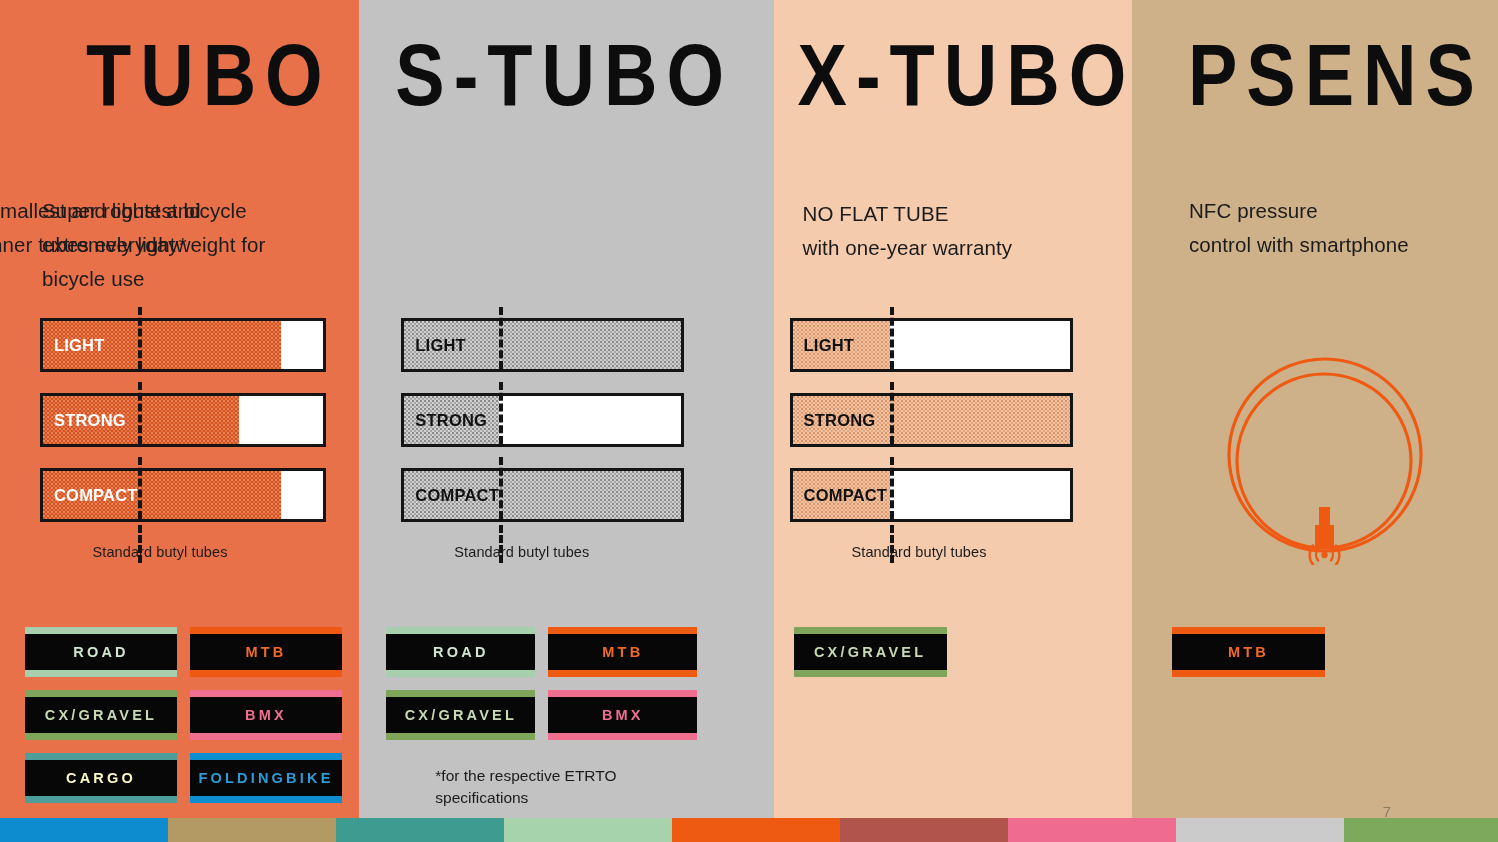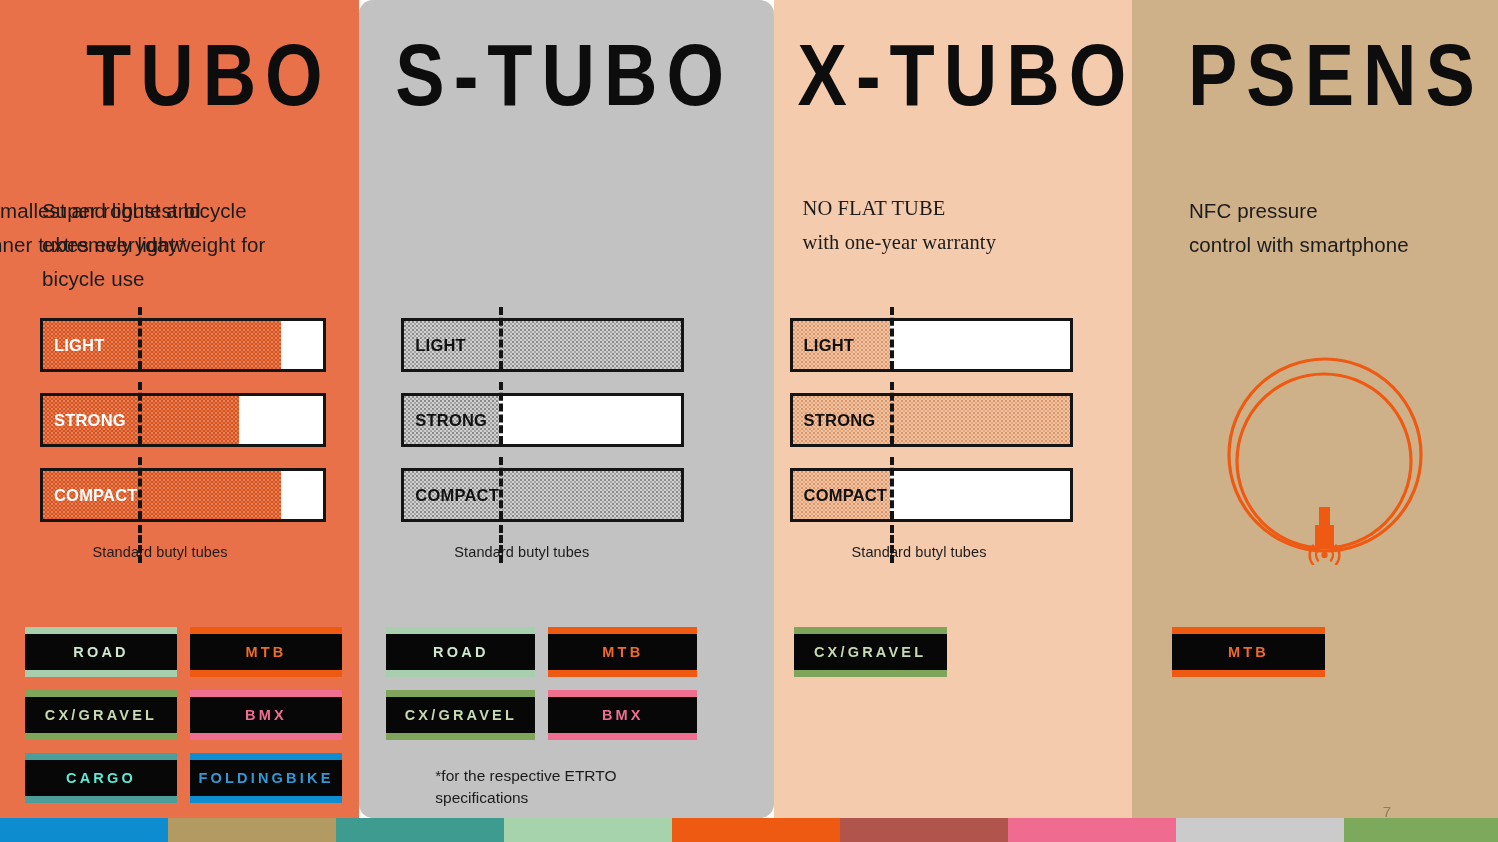--- a/index.html
+++ b/index.html
@@ -13,21 +13,21 @@
     position: relative;
     width: 1498px; height: 842px;
   }
   .columns {
     position: absolute; top: 0; left: 0;
     width: 1498px; height: 818px;
     display: flex;
   }
   .col { position: relative; height: 100%; }
   .col-0 { width: 373px; background: #e8714a; }
-  .col-1 { width: 430px; background: #c2c2c2; border-radius: 14px; }
+  .col-1 { width: 430px; background: #c2c2c2; }
   .col-2 { width: 372px; background: #f5cbae; }
   .col-3 { width: 380px; background: #cfb189; }
 
   .col-title {
     position: absolute;
     top: 32px;
     font-family: "Liberation Sans", sans-serif;
     font-weight: 700;
     font-size: 74px;
     line-height: 1;
@@ -46,21 +46,21 @@
     position: absolute;
     font-size: 20.5px;
     line-height: 1.67;
     color: #1b1b1b;
     font-weight: 400;
     letter-spacing: 0.1px;
     white-space: pre-line;
   }
   .col-0 .col-sub { left: 42px; top: 194px; }
   .col-1 .col-sub { left: 394px; top: 194px; margin-left: -394px; left: 21px; }
-  .col-2 .col-sub { left: 29px; top: 191px; font-family: Liberation Serif, serif; }
+  .col-2 .col-sub { left: 29px; top: 197px; }
   .col-3 .col-sub { left: 57px; top: 194px; }
 
   
   .chart { position: absolute; }
   .col-0 .chart { left: 40px; top: 318px; width: 286px; }
   .col-1 .chart { left: 42px; top: 318px; width: 283px; }
   .col-2 .chart { left: 16px; top: 318px; width: 283px; }
 
   .bar-row {
     position: relative;
@@ -219,21 +219,21 @@
           <span class="bar-label" style="color:#ffffff">COMPACT</span>
         </div>
         <div class="chart-caption" style="margin-left:-46px">Standard butyl tubes</div>
       </div>
 
       <div class="tags">
         <div class="tag tag-w152" style="border-color:#a8cfad;color:#cfe6cf">ROAD</div>
         <div class="tag tag-w152" style="border-color:#ef5a13;color:#ef6a2a">MTB</div>
         <div class="tag tag-w152" style="border-color:#7fa55a;color:#c7dab1">CX/GRAVEL</div>
         <div class="tag tag-w152" style="border-color:#f06f91;color:#f06f91">BMX</div>
-        <div class="tag tag-w152" style="border-color:#4d9e9a;color:#5eead4">CARGO</div>
+        <div class="tag tag-w152" style="border-color:#4d9e9a;color:#fef9c3">CARGO</div>
         <div class="tag tag-w152" style="border-color:#0e8ed0;color:#2f9ad6">FOLDINGBIKE</div>
       </div>
     </div>
 
     <div class="col col-1">
       <div class="col-title">S-TUBO</div>
       <div class="col-sub">Smallest and lightest bicycle
 inner tubes everyday*</div>
 
       <div class="chart">

